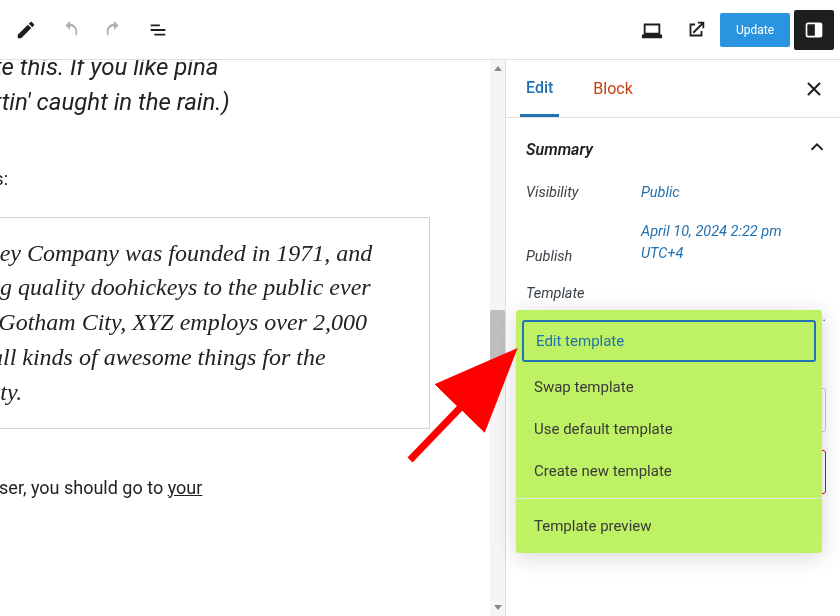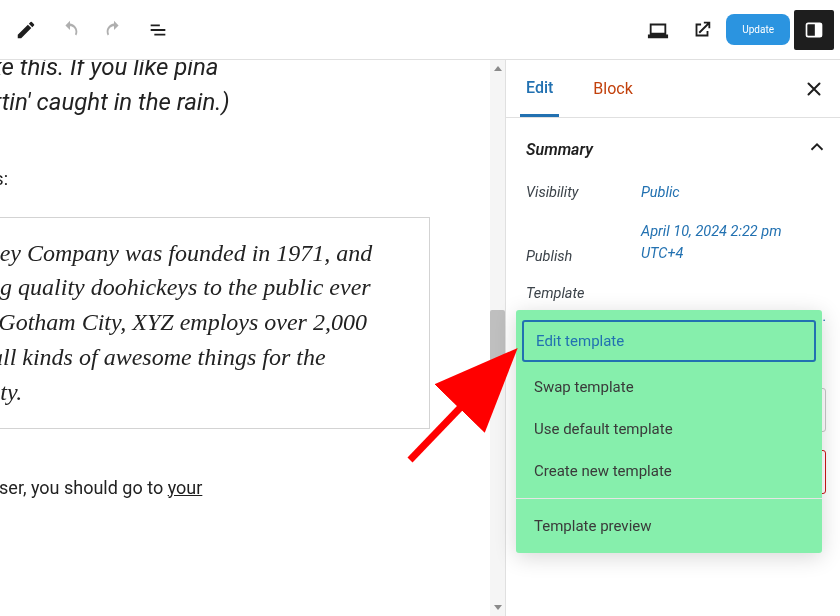--- a/index.html
+++ b/index.html
@@ -4,21 +4,21 @@
 <style>
   * { box-sizing: border-box; margin: 0; padding: 0; font-family: -apple-system, BlinkMacSystemFont, "Segoe UI", Roboto, sans-serif; }
   html, body { width: 840px; height: 616px; overflow: hidden; background: #fff; color: #1e1e1e; }
 
   
   .topbar { position: absolute; left: 0; top: 0; right: 0; height: 60px; border-bottom: 1px solid #e0e0e0; display: flex; align-items: center; justify-content: space-between; padding: 0 6px 0 6px; background: #fff; }
   .topbar-left, .topbar-right { display: flex; align-items: center; gap: 4px; }
   .icon-btn { width: 40px; height: 40px; display: flex; align-items: center; justify-content: center; cursor: pointer; border-radius: 2px; }
   .icon-btn svg { width: 22px; height: 22px; }
   .dim svg { opacity: 0.35; }
-  .update-btn { background: #2b94e0; color: #fff; padding: 10px 16px; font-size: 10px; border: none; cursor: pointer; border-radius: 8px; }
+  .update-btn { background: #2b94e0; color: #fff; padding: 10px 16px; font-size: 12px; border: none; cursor: pointer; border-radius: 2px; }
   .sidebar-toggle { width: 40px; height: 40px; background: #1e1e1e; display: flex; align-items: center; justify-content: center; border-radius: 2px; cursor: pointer; }
   .sidebar-toggle svg { width: 20px; height: 20px; }
 
   
   .canvas { position: absolute; left: 0; top: 60px; width: 490px; bottom: 0; overflow: hidden; }
   .canvas-inner { position: absolute; left: -180px; top: -10px; width: 610px; }
   .quote { font-family: Georgia, 'Times New Roman', serif; font-style: italic; font-size: 24px; line-height: 1.45; color: #222; }
   .plain { font-size: 18px; color: #222; margin-top: 48px; margin-bottom: 28px; }
   .quote-box { border: 1px solid #d3d3d3; padding: 18px 22px 18px 18px; margin-left: -10px; }
   .plain2 { font-size: 18px; color: #222; margin-top: 48px; }
@@ -44,21 +44,21 @@
   .panel-title { font-size: 16px; font-weight: 600; color: #1e1e1e; }
   .panel-caret svg { width: 22px; height: 22px; }
 
   .summary-rows { margin-top: 22px; }
   .srow { display: flex; align-items: flex-end; margin-bottom: 20px; font-size: 14.5px; }
   .srow .label { width: 115px; color: #3c434a; }
   .srow .value { color: #2271b1; cursor: pointer; flex: 1; }
   .srow .value.twolines { line-height: 1.5; }
 
   
-  .dropdown { position: absolute; right: 18px; top: 310px; width: 306px; background: #86efac; box-shadow: 0 4px 22px rgba(0,0,0,0.16); border-radius: 3px; padding: 6px 0; z-index: 50; }
+  .dropdown { position: absolute; right: 18px; top: 310px; width: 306px; background: #bef264; box-shadow: 0 4px 22px rgba(0,0,0,0.16); border-radius: 3px; padding: 6px 0; z-index: 50; }
   .dropdown .item { padding: 12px 18px; font-size: 15px; color: #3a3a3a; cursor: pointer; }
   .dropdown .item.selected { border: 2px solid #2271b1; border-radius: 3px; color: #2271b1; margin: 4px 6px; padding: 10px 12px; }
   .dropdown hr { border: none; border-top: 1px solid #e5e5e5; margin: 6px 0; }
 
   
   .frag-more { position: absolute; right: 14px; top: 308px; font-size: 14.5px; color: #2271b1; z-index: 40; }
   .frag-caretbox { position: absolute; right: 14px; top: 388px; width: 38px; height: 44px; border: 1px solid #c7c7c7; border-radius: 3px; display:flex; align-items:center; justify-content:center; z-index: 40; }
   .frag-caretbox svg { width: 20px; height: 20px; }
   .frag-trash { position: absolute; right: 14px; top: 450px; width: 42px; height: 44px; border: 1px solid #cc1818; color: #cc1818; font-size: 14px; display:flex; align-items:center; justify-content:center; z-index: 40; border-radius: 3px; padding: 0 4px; }
 

